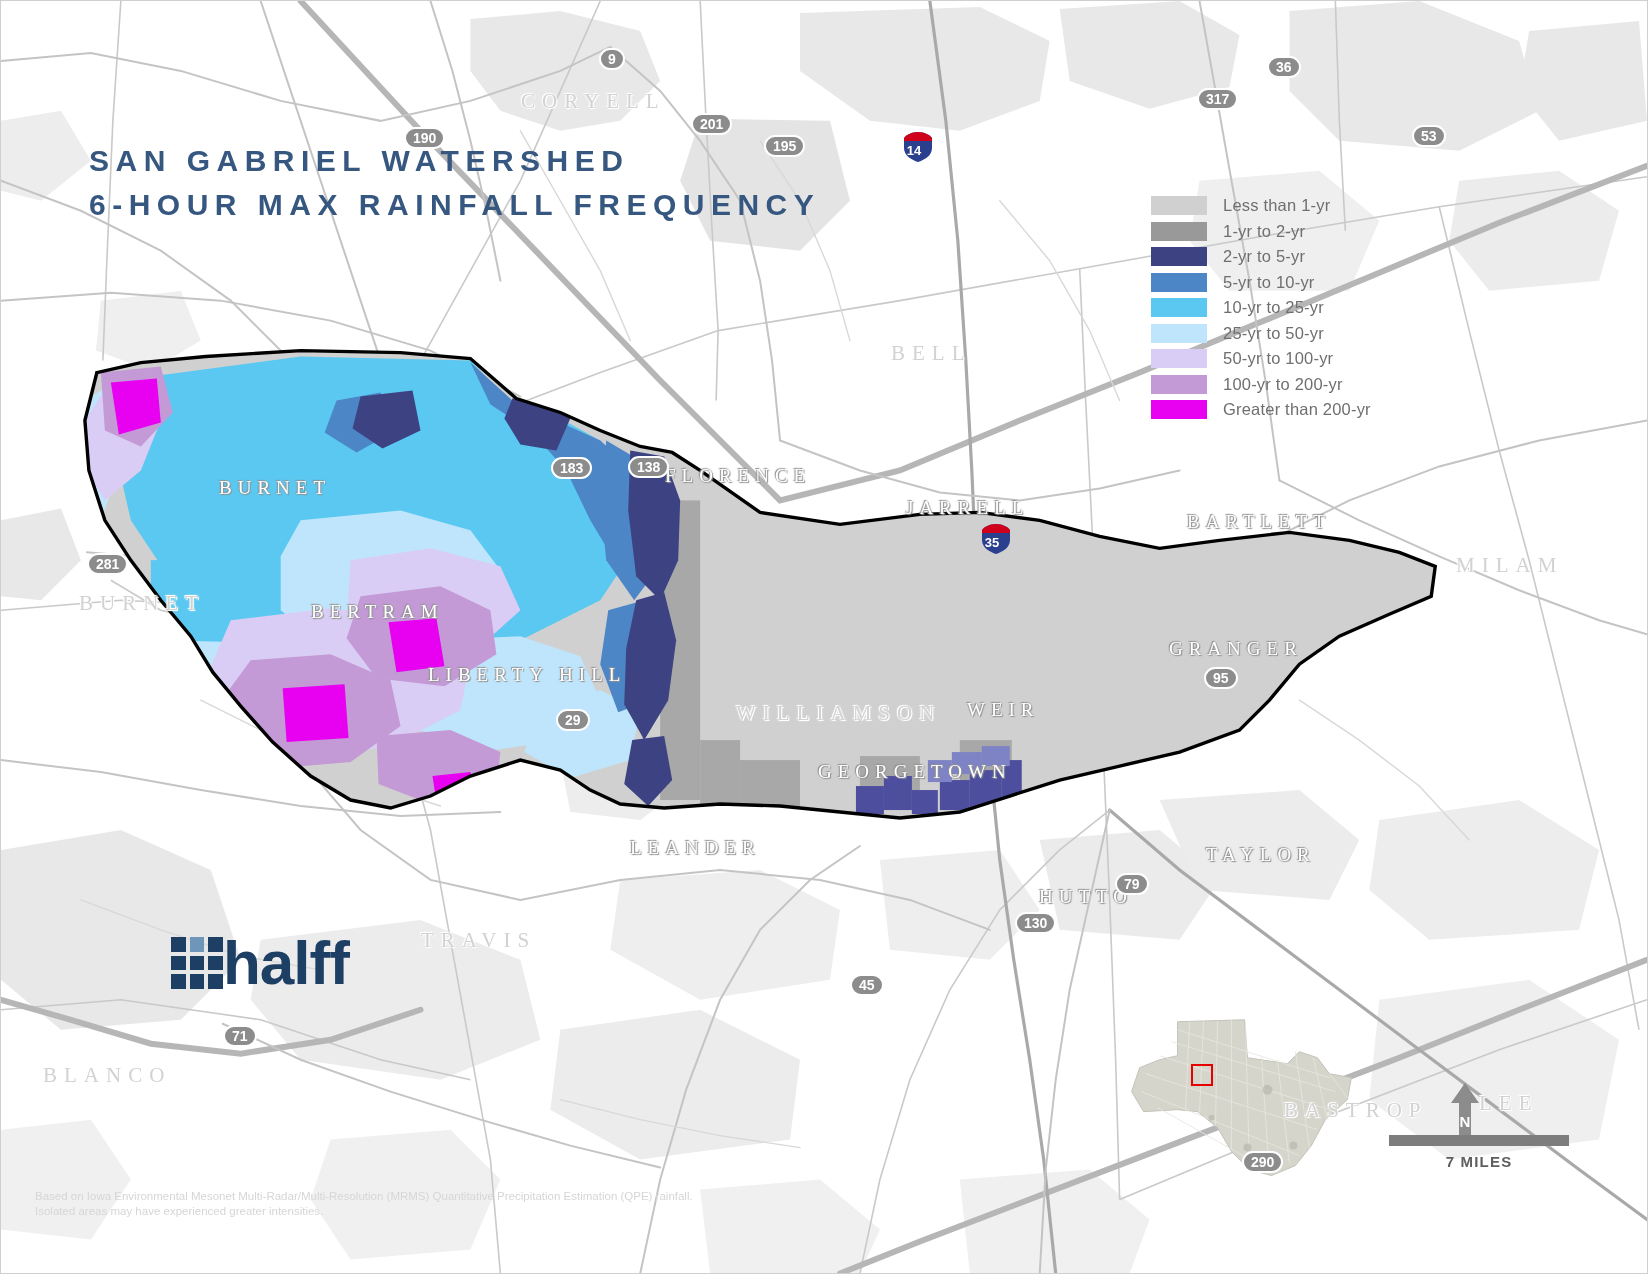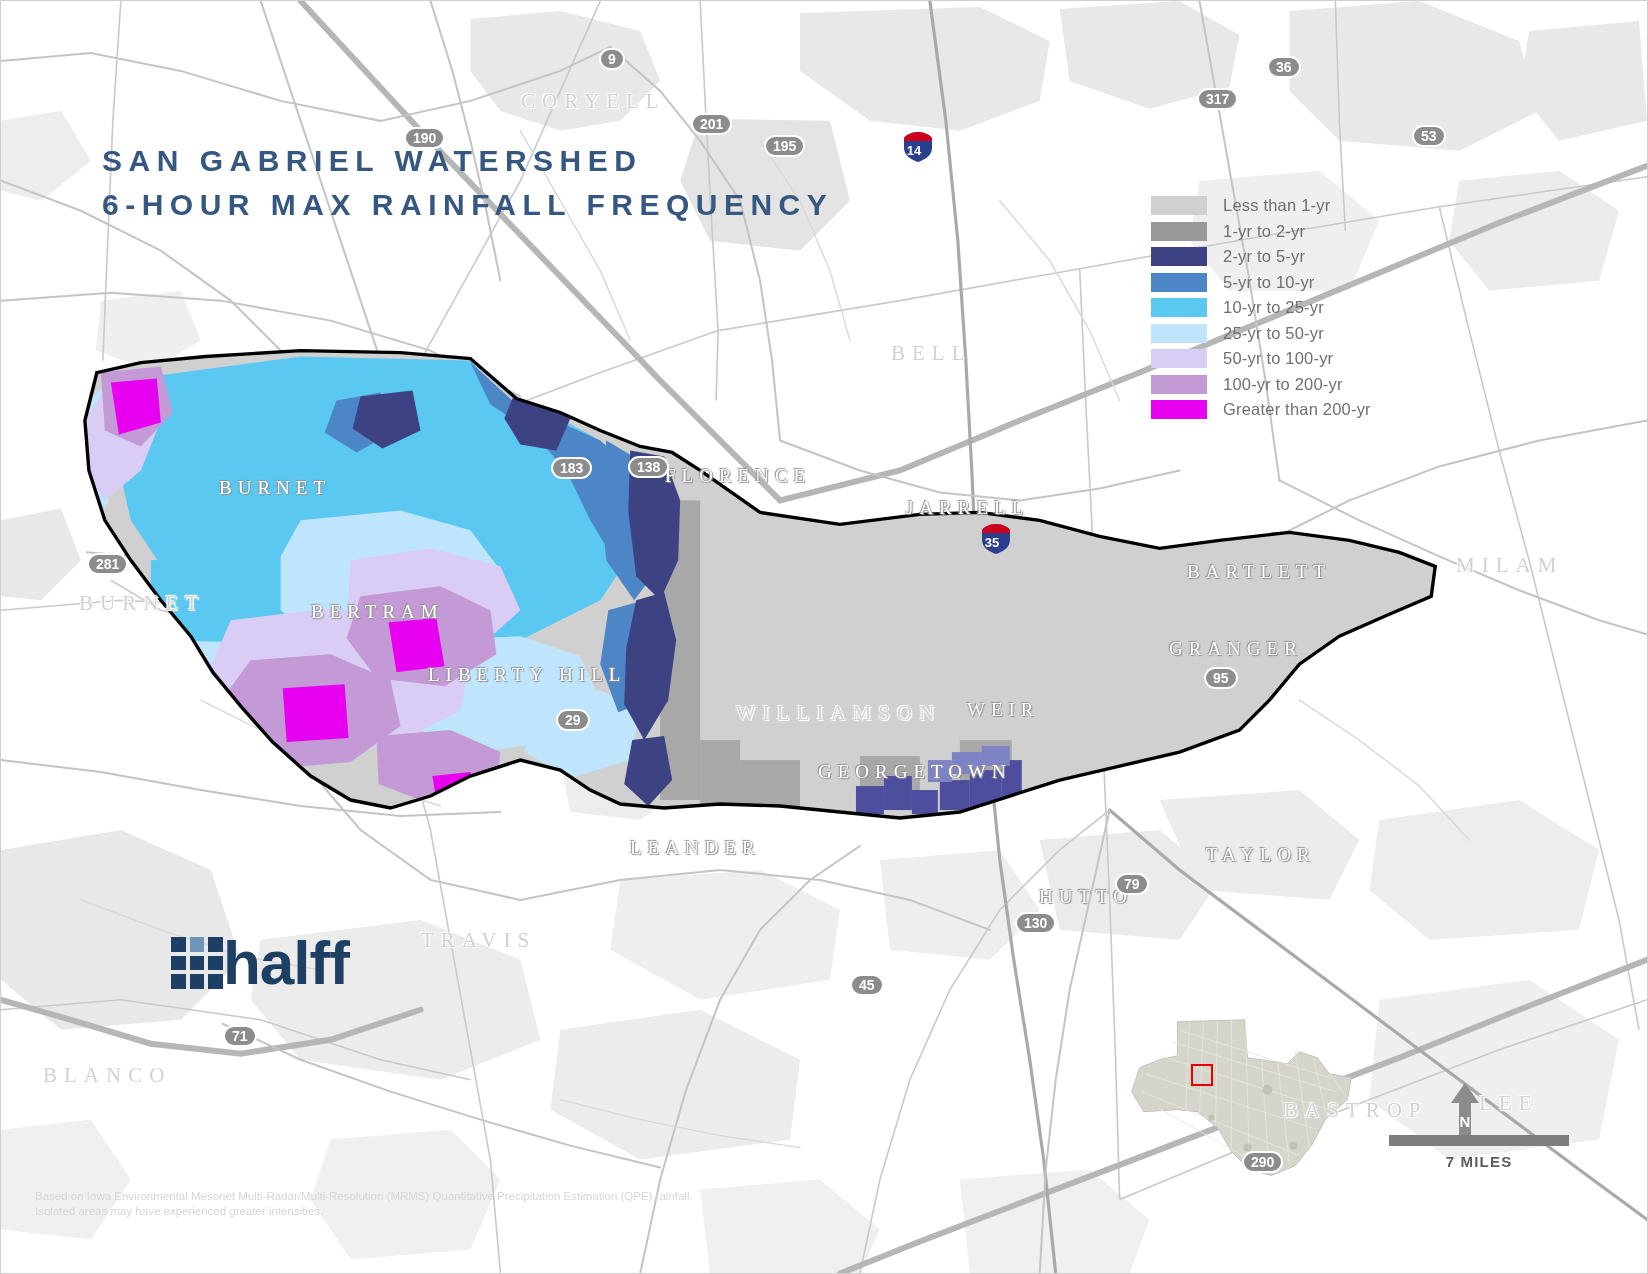--- a/index.html
+++ b/index.html
@@ -13,21 +13,21 @@
   .county{color:#d2d2d2;font-family:"Liberation Serif",serif;font-size:21px;letter-spacing:7px;
           font-weight:400;text-shadow:0 0 3px #fff,0 0 2px #fff,1px 1px 0 #fff,-1px -1px 0 #fff;}
   
   .city{color:#ffffff;font-family:"Liberation Serif",serif;font-size:17px;letter-spacing:5px;
         text-shadow:0 0 2px #9a9a9a,1px 1px 1px #8e8e8e,-1px -1px 1px #8e8e8e;}
   .city.big{font-size:19px;letter-spacing:6px;}
 
   
   #title{position:absolute;left:88px;top:138px;color:#36577f;font-weight:bold;
          font-size:30px;letter-spacing:6.5px;line-height:44px;}
-  #title div{white-space:nowrap;margin-left:13px;}
+  #title div{white-space:nowrap;}
 
   
   #legend{position:absolute;left:1150px;top:192px;}
   .leg-row{display:flex;align-items:center;height:25.5px;}
   .leg-sw{width:56px;height:19px;flex:none;}
   .leg-tx{margin-left:16px;color:#6f6f6f;font-size:16.5px;letter-spacing:.2px;
           font-family:"Liberation Sans",sans-serif;}
 
   
   .shield{position:absolute;display:flex;align-items:center;justify-content:center;
@@ -355,21 +355,21 @@
       <div class="lbl county" style="left: 42px; top: 1062px;">BLANCO</div>
       <div class="lbl county" style="left: 1283px; top: 1097px;">BASTROP</div>
       <div class="lbl county" style="left: 1478px; top: 1090px;">LEE</div>
     </div>
   <div id="city-labels">
       <div class="lbl city big" style="left: 218px; top: 476px;">BURNET</div>
       <div class="lbl city big" style="left: 310px; top: 600px;">BERTRAM</div>
       <div class="lbl city big" style="left: 427px; top: 663px;">LIBERTY HILL</div>
       <div class="lbl city big" style="left: 664px; top: 464px;">FLORENCE</div>
       <div class="lbl city big" style="left: 905px; top: 496px;">JARRELL</div>
-      <div class="lbl city big" style="left: 1186px; top: 560px;">BARTLETT</div>
+      <div class="lbl city big" style="left: 1186px; top: 510px;">BARTLETT</div>
       <div class="lbl city big" style="left: 1168px; top: 637px;">GRANGER</div>
       <div class="lbl city big" style="left: 966px; top: 698px;">WEIR</div>
       <div class="lbl city big" style="left: 817px; top: 760px;">GEORGETOWN</div>
       <div class="lbl city big" style="left: 601px; top: 836px; padding-left: 28px;">LEANDER</div>
       <div class="lbl city big" style="left: 1205px; top: 843px;">TAYLOR</div>
       <div class="lbl city big" style="left: 1038px; top: 885px;">HUTTO</div>
     </div>
   <div id="shield-layer">
       <div class="shield state" style="left: 598px; top: 47px;">
         <span>9</span>

